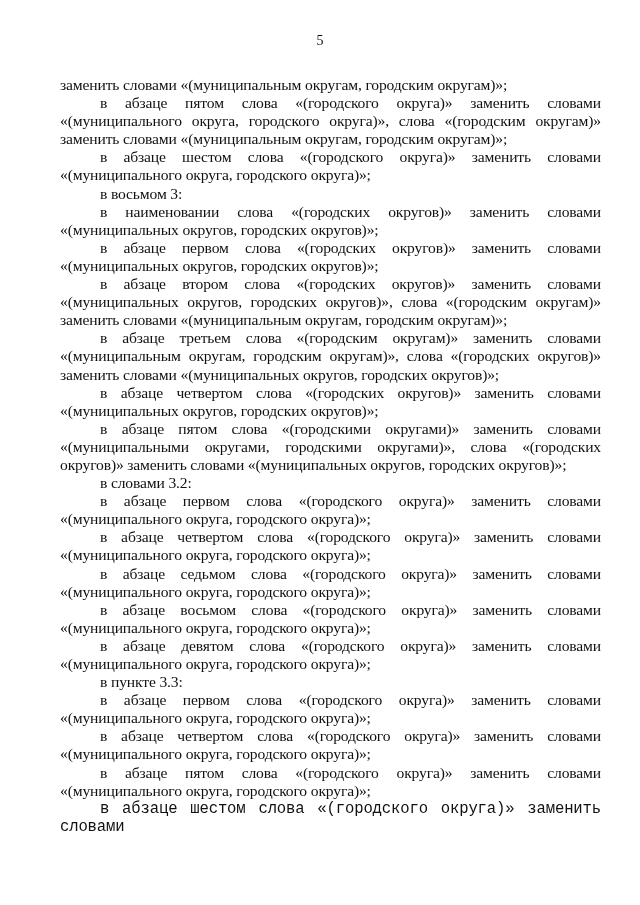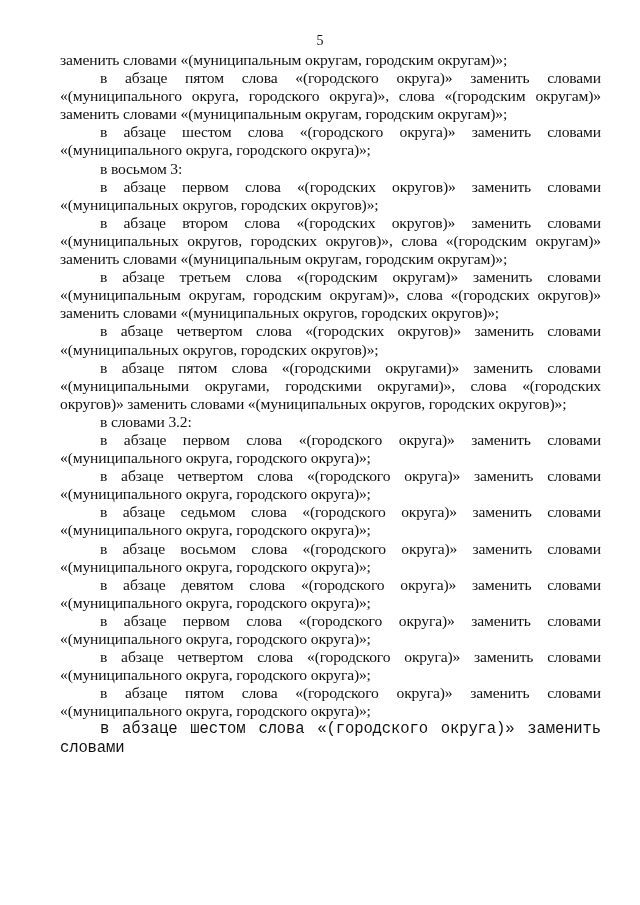--- a/index.html
+++ b/index.html
@@ -2,46 +2,48 @@
 <html><head>
 <meta charset="utf-8">
 <style>
   html, body { margin: 0; padding: 0; background: #ffffff; }
   body { width: 640px; height: 905px; position: relative; overflow: hidden; }
   .page-number {
     position: absolute; top: 33px; left: 0; width: 640px; text-align: center;
     font-family: "Liberation Serif", serif; font-size: 14px; color: #111;
   }
   .body-text {
-    position: absolute; top: 51px; left: 60px; width: 541px;
+    position: absolute; top: 76px; left: 60px; width: 541px;
     font-family: "Liberation Serif", serif; font-size: 15.6px; line-height: 18.1px;
     color: #111; letter-spacing: -0.15px;
   }
   .p { margin: 0; text-align: justify; text-align-last: left; text-indent: 40px; }
   .p.noindent { text-indent: 0; }
   .p.justify-last { text-align-last: justify; font-family: Liberation Mono, monospace; }
 </style>
 </head>
 <body>
 
 <div class="page-number">5</div>
 
 <div class="body-text">
   <p class="p noindent">заменить словами «(муниципальным округам, городским округам)»;</p>
   <p class="p">в абзаце пятом слова «(городского округа)» заменить словами «(муниципального округа, городского округа)», слова «(городским округам)» заменить словами «(муниципальным округам, городским округам)»;</p>
   <p class="p">в абзаце шестом слова «(городского округа)» заменить словами «(муниципального округа, городского округа)»;</p>
   <p class="p">в восьмом 3:</p>
+  <p class="p">в наименовании слова «(городских округов)» заменить словами «(муниципальных округов, городских округов)»;</p>
   <p class="p">в абзаце первом слова «(городских округов)» заменить словами «(муниципальных округов, городских округов)»;</p>
   <p class="p">в абзаце втором слова «(городских округов)» заменить словами «(муниципальных округов, городских округов)», слова «(городским округам)» заменить словами «(муниципальным округам, городским округам)»;</p>
   <p class="p">в абзаце третьем слова «(городским округам)» заменить словами «(муниципальным округам, городским округам)», слова «(городских округов)» заменить словами «(муниципальных округов, городских округов)»;</p>
   <p class="p">в абзаце четвертом слова «(городских округов)» заменить словами «(муниципальных округов, городских округов)»;</p>
   <p class="p">в абзаце пятом слова «(городскими округами)» заменить словами «(муниципальными округами, городскими округами)», слова «(городских округов)» заменить словами «(муниципальных округов, городских округов)»;</p>
   <p class="p">в словами 3.2:</p>
   <p class="p">в абзаце первом слова «(городского округа)» заменить словами «(муниципального округа, городского округа)»;</p>
   <p class="p">в абзаце четвертом слова «(городского округа)» заменить словами «(муниципального округа, городского округа)»;</p>
   <p class="p">в абзаце седьмом слова «(городского округа)» заменить словами «(муниципального округа, городского округа)»;</p>
   <p class="p">в абзаце восьмом слова «(городского округа)» заменить словами «(муниципального округа, городского округа)»;</p>
   <p class="p">в абзаце девятом слова «(городского округа)» заменить словами «(муниципального округа, городского округа)»;</p>
+  <p class="p">в пункте 3.3:</p>
   <p class="p">в абзаце первом слова «(городского округа)» заменить словами «(муниципального округа, городского округа)»;</p>
   <p class="p">в абзаце четвертом слова «(городского округа)» заменить словами «(муниципального округа, городского округа)»;</p>
   <p class="p">в абзаце пятом слова «(городского округа)» заменить словами «(муниципального округа, городского округа)»;</p>
   <p class="p justify-last">в абзаце шестом слова «(городского округа)» заменить словами</p>
 </div>
 
 </body></html>

